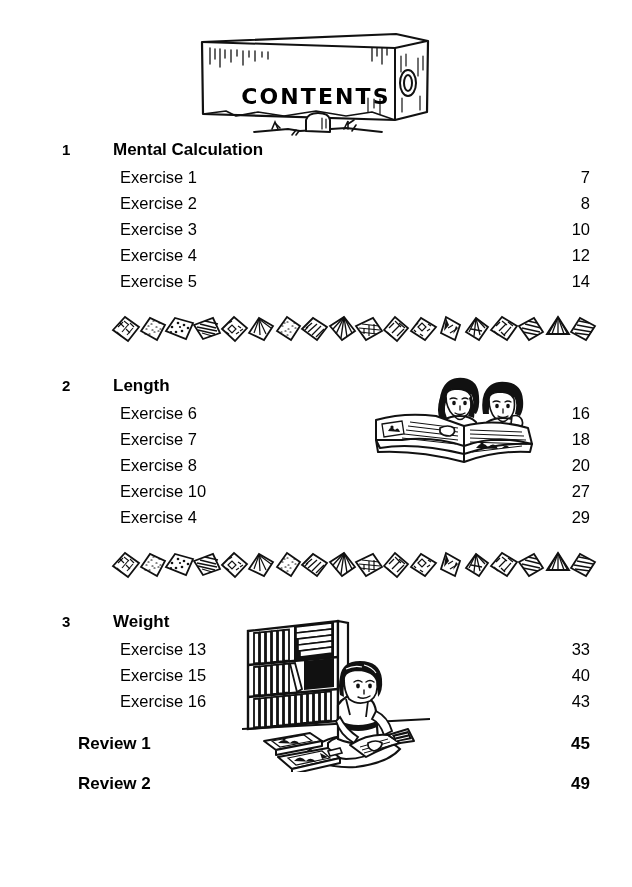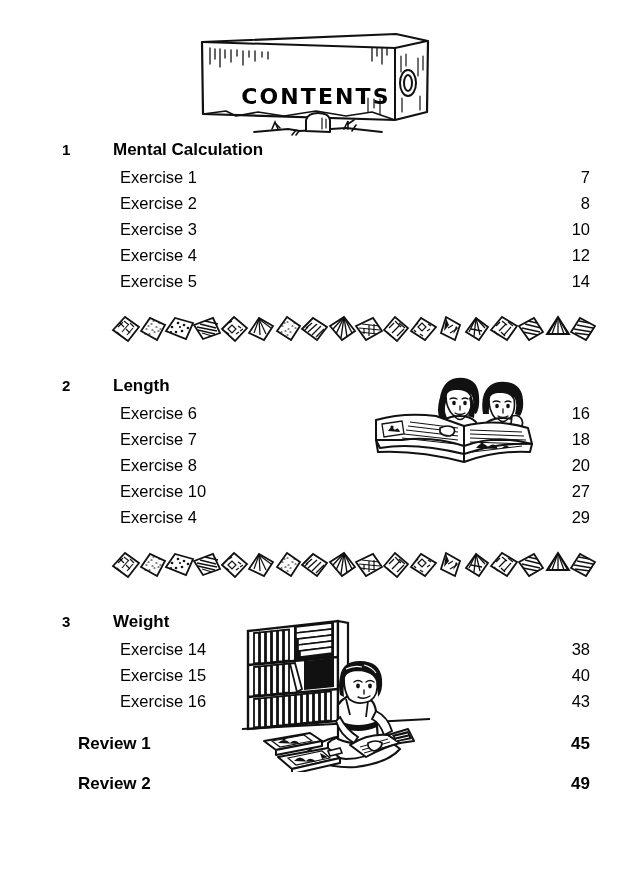--- a/index.html
+++ b/index.html
@@ -543,22 +543,22 @@
     </div>
 
     <div class="gap-lg"></div>
 
     <div class="section">
       <div class="row chapter-row">
         <span class="chapter-num">3</span>
         <span class="chapter-title">Weight</span>
       </div>
       <div class="row">
-        <span class="entry-label">Exercise 14</span>
-        <span class="entry-page">38</span>
+        <span class="entry-label">Exercise 13</span>
+        <span class="entry-page">33</span>
       </div>
       <div class="row">
         <span class="entry-label">Exercise 15</span>
         <span class="entry-page">40</span>
       </div>
       <div class="row">
         <span class="entry-label">Exercise 16</span>
         <span class="entry-page">43</span>
       </div>
     </div>

